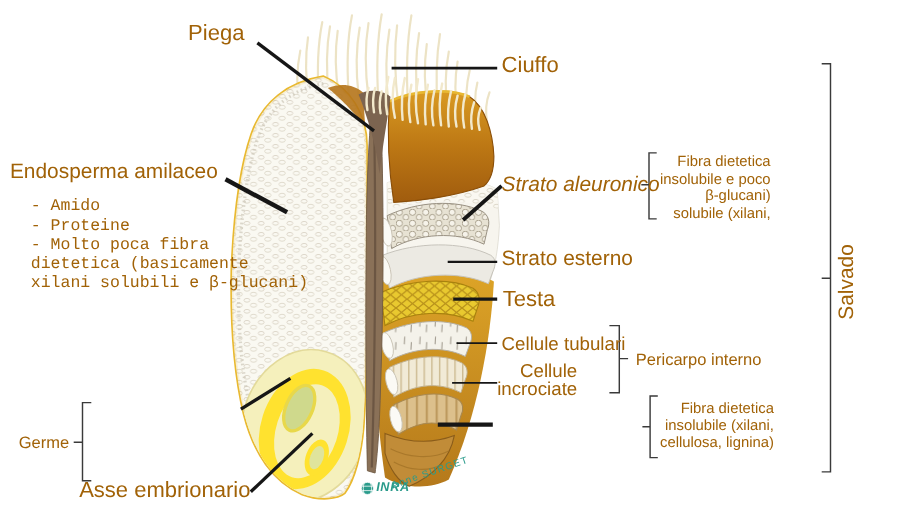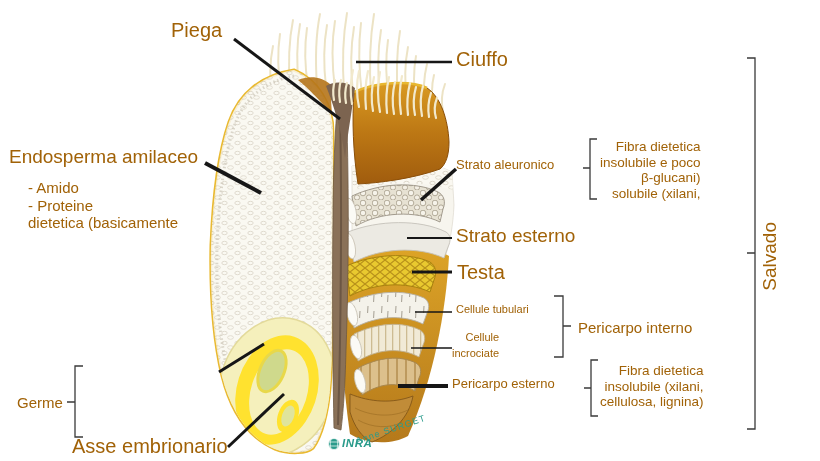--- a/index.html
+++ b/index.html
@@ -2,23 +2,23 @@
 <html><head>
 <meta charset="utf-8">
 <title>Figure</title>
 <style>
   html,body{margin:0;padding:0;background:#fff;}
   #stage{position:relative;width:820px;height:461px;background:#fff;overflow:hidden;
          font-family:"Liberation Sans",sans-serif;color:#1c1c1c;}
   .lbl{position:absolute;white-space:nowrap;color:#a16207;line-height:1.12;}
   .f20{font-size:20px;}
   .f19{font-size:19px;}
-  .f17{font-size:13px;}
+  .f17{font-size:19px;font-style:italic;}
   .f15{font-size:15px;}
-  .f14{font-size:11px;}
+  .f14{font-size:17px;}
   .f13{font-size:13.5px;}
   .block{line-height:17.5px;}
   .block div{white-space:nowrap;}
   .small-block{line-height:15.5px;text-align:right;}
   .vert{writing-mode:vertical-rl;transform:rotate(180deg);}
   .wm{color:#2a9b8b;}
   .wm-inra{font-size:11.5px;font-weight:bold;font-style:italic;letter-spacing:.6px;}
   .wm-author{font-size:9px;letter-spacing:1.1px;transform:rotate(-19deg);transform-origin:left bottom;}
   svg{position:absolute;left:0;top:0;}
 </style>
@@ -190,45 +190,46 @@
   <g transform="translate(328,438)">
     <circle cx="6" cy="6" r="5.5" fill="#2a9b8b"></circle>
     <path d="M6,.5 A5.5,5.5 0 0 0 6,11.5 M6,.5 A5.5,5.5 0 0 1 6,11.5 M.8,4 H11.2 M.8,8 H11.2 M3,1.5 C2,4 2,8 3,10.5 M9,1.5 C10,4 10,8 9,10.5" stroke="#ffffff" stroke-width=".7" fill="none"></path>
   </g>
 </svg>
 
   <div class="lbl f20" style="left:171px;top:19px;">Piega</div>
   <div class="lbl f20" style="left:456px;top:48px;text-align:center;">Ciuffo</div>
 
   <div class="lbl f19" style="left:9px;top:146px;">Endosperma amilaceo</div>
-  <div class="lbl f15 block" style="left:28px;top:179px;">
+  <div class="lbl f15 block" style="left:28px;top:179px;font-family:Liberation Mono, monospace;">
     <div>- Amido</div>
     <div>- Proteine</div>
+    <div>- Molto poca fibra</div>
     <div>dietetica (basicamente</div>
+    <div>xilani solubili e β-glucani)</div>
   </div>
 
   <div class="lbl f17" style="left:456px;top:158px;">Strato aleuronico</div>
   <div class="lbl f13 small-block" style="left:600px;top:139px;">
     <div>Fibra dietetica</div>
     <div>insolubile e poco</div>
     <div>β-glucani)</div>
     <div>solubile (xilani,</div>
   </div>
 
   <div class="lbl f19" style="left:456px;top:225px;">Strato esterno</div>
   <div class="lbl f20" style="left:457px;top:261px;">Testa</div>
 
   <div class="lbl f14" style="left:456px;top:303px;">Cellule tubulari</div>
   <div class="lbl f14 small-block" style="left:452px;top:330px;">
     <div>Cellule</div>
     <div>incrociate</div>
   </div>
   <div class="lbl f15" style="left:578px;top:320px;">Pericarpo interno</div>
 
-  <div class="lbl f17" style="left:452px;top:377px;">Pericarpo esterno</div>
   <div class="lbl f13 small-block" style="left:600px;top:363px;">
     <div>Fibra dietetica</div>
     <div>insolubile (xilani,</div>
     <div>cellulosa, lignina)</div>
   </div>
 
   <div class="lbl f15" style="left:17px;top:395px;">Germe</div>
   <div class="lbl f20" style="left:72px;top:435px;">Asse embrionario</div>
 
   <div class="lbl f19 vert" style="left:759px;top:222px;">Salvado</div>

